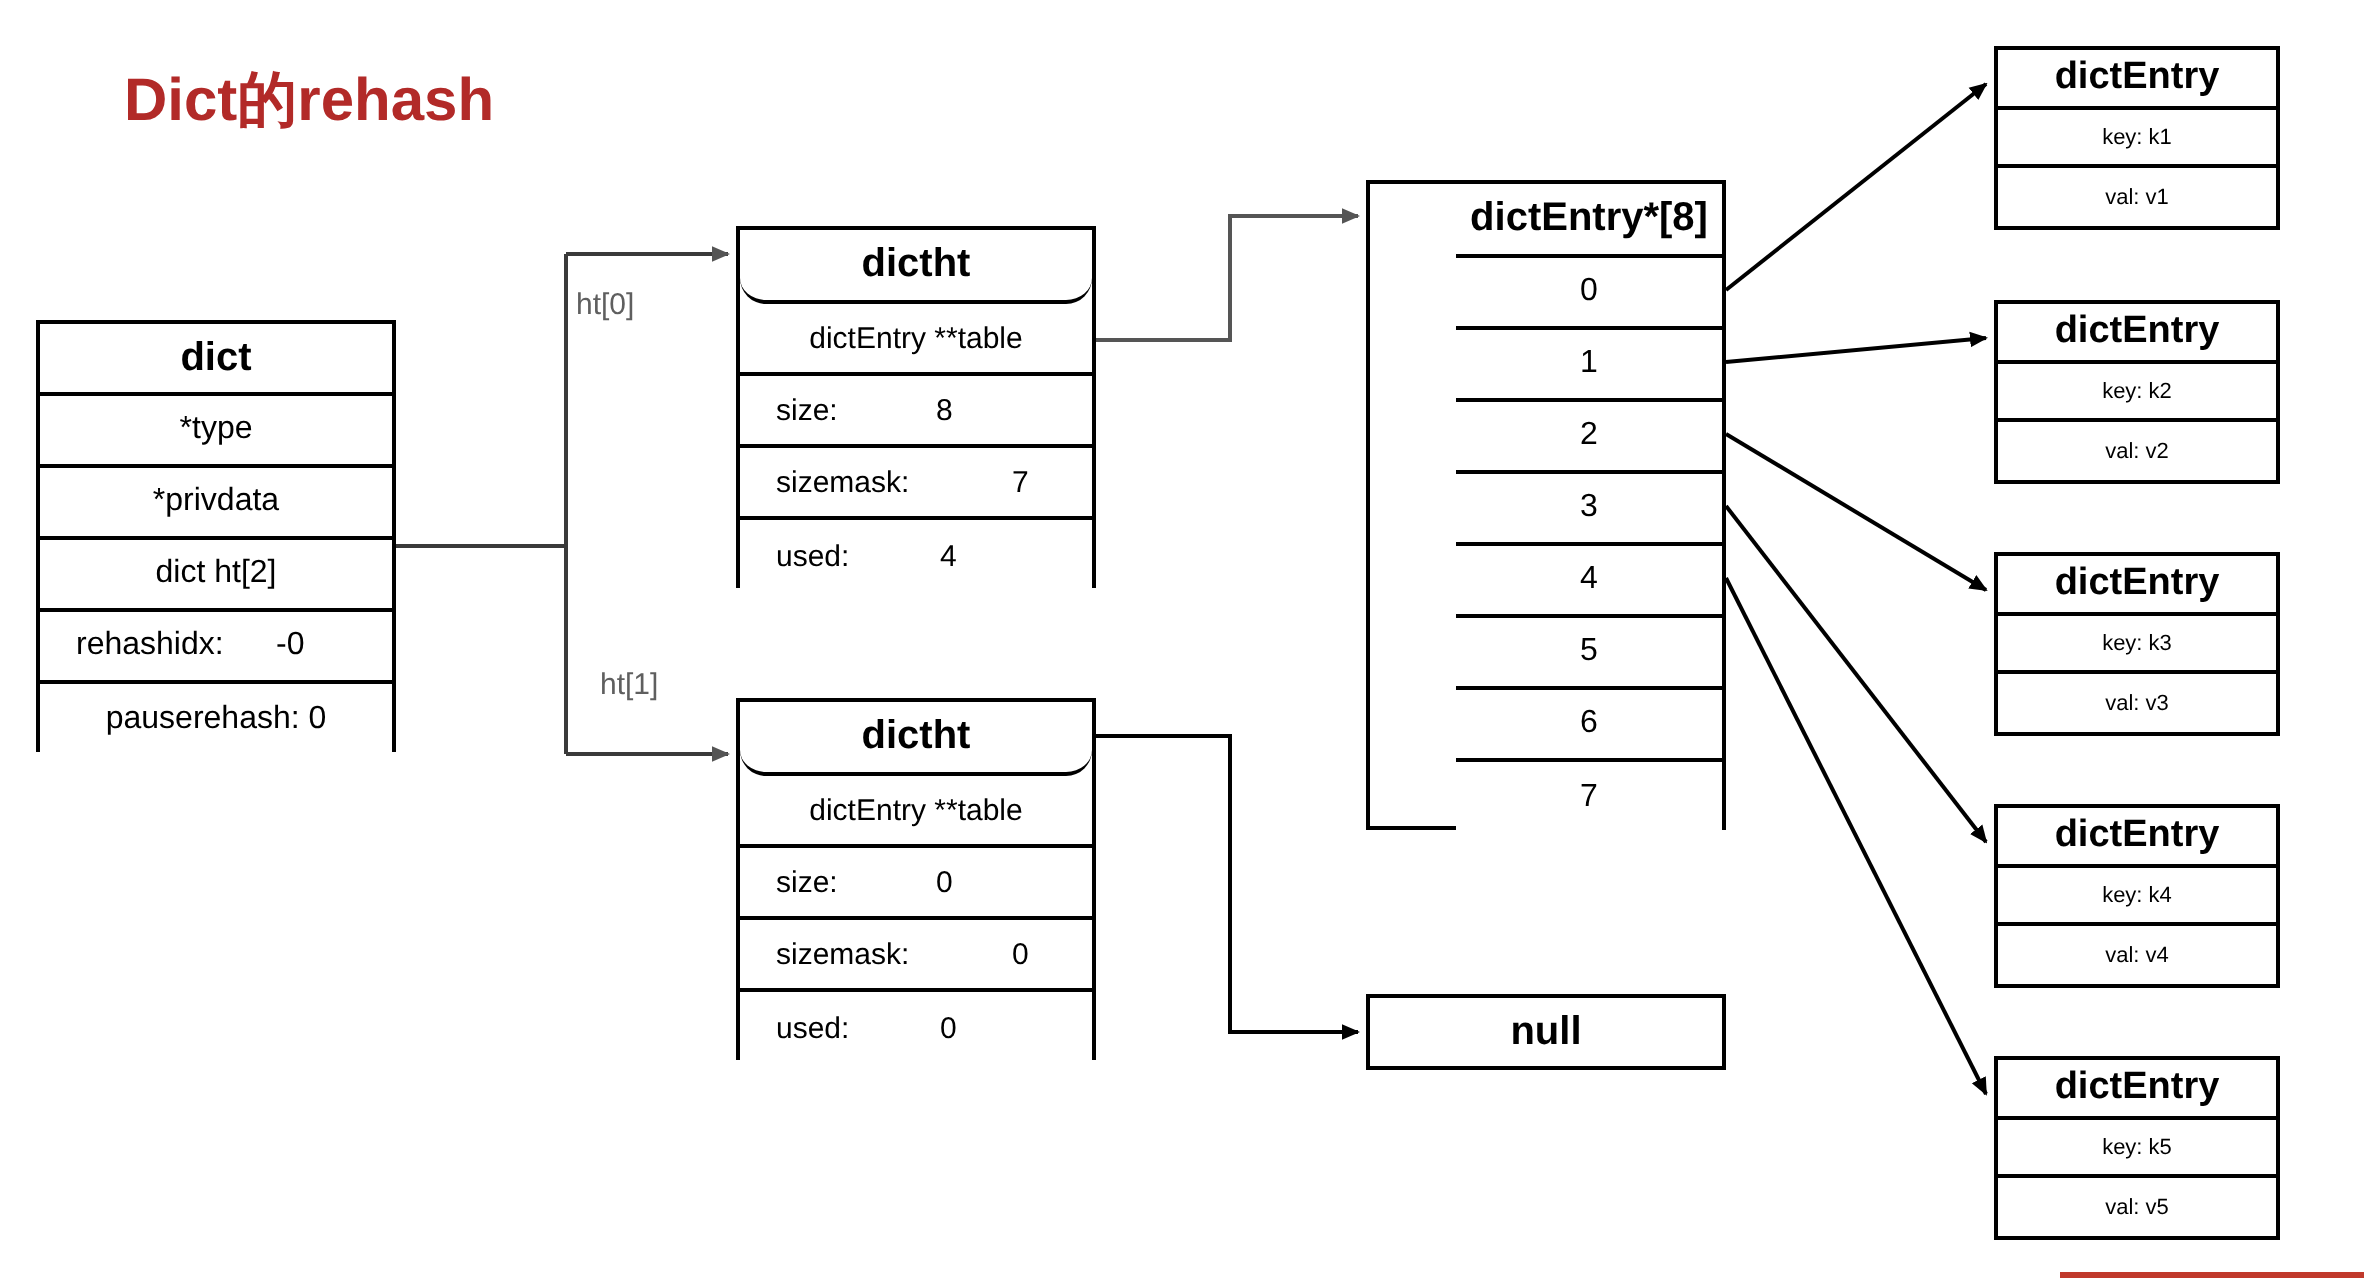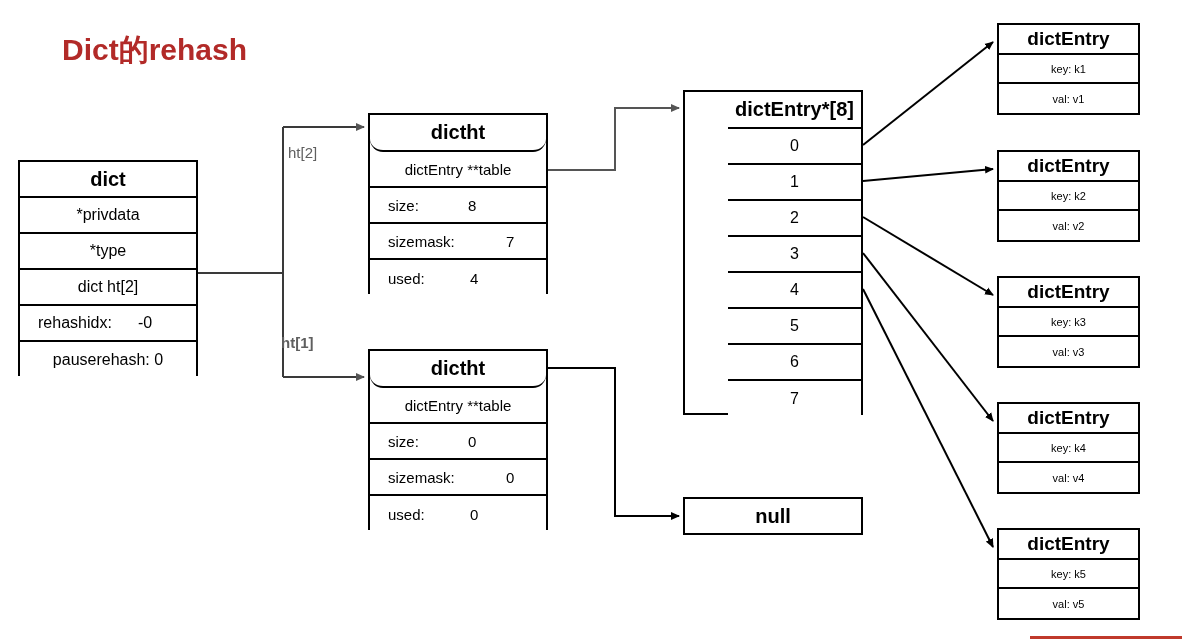--- a/index.html
+++ b/index.html
@@ -157,32 +157,32 @@
       <path d="M863,145 L993,42" marker-end="url(#ah)"></path>
       <path d="M863,181 L993,169" marker-end="url(#ah)"></path>
       <path d="M863,217 L993,295" marker-end="url(#ah)"></path>
       <path d="M863,253 L993,421" marker-end="url(#ah)"></path>
       <path d="M863,289 L993,547" marker-end="url(#ah)"></path>
     </g>
   </svg>
 
   <div class="box" id="dict-box">
     <div class="row head">dict</div>
+    <div class="row">*type</div>
     <div class="row">*privdata</div>
-    <div class="row">*type</div>
     <div class="row">dict ht[2]</div>
     <div class="row kv">
       <span>rehashidx:</span>
       <span class="val" style="left:118px;">-0</span>
     </div>
     <div class="row">pauserehash: 0</div>
   </div>
 
-  <div class="label-ht" style="left:288px; top:144px;">ht[2]</div>
-  <div class="label-ht" style="left:281px; top:334px;font-weight:bold;">ht[1]</div>
+  <div class="label-ht" style="left:288px; top:144px;">ht[0]</div>
+  <div class="label-ht" style="left:300px; top:334px;">ht[1]</div>
 
   <div class="box dictht" id="dictht0-box">
     <div class="row head">dictht</div>
     <div class="row">dictEntry **table</div>
     <div class="row kv">
       <span>size:</span>
       <span class="val" style="left:98px;">8</span>
     </div>
     <div class="row kv">
       <span>sizemask:</span>

